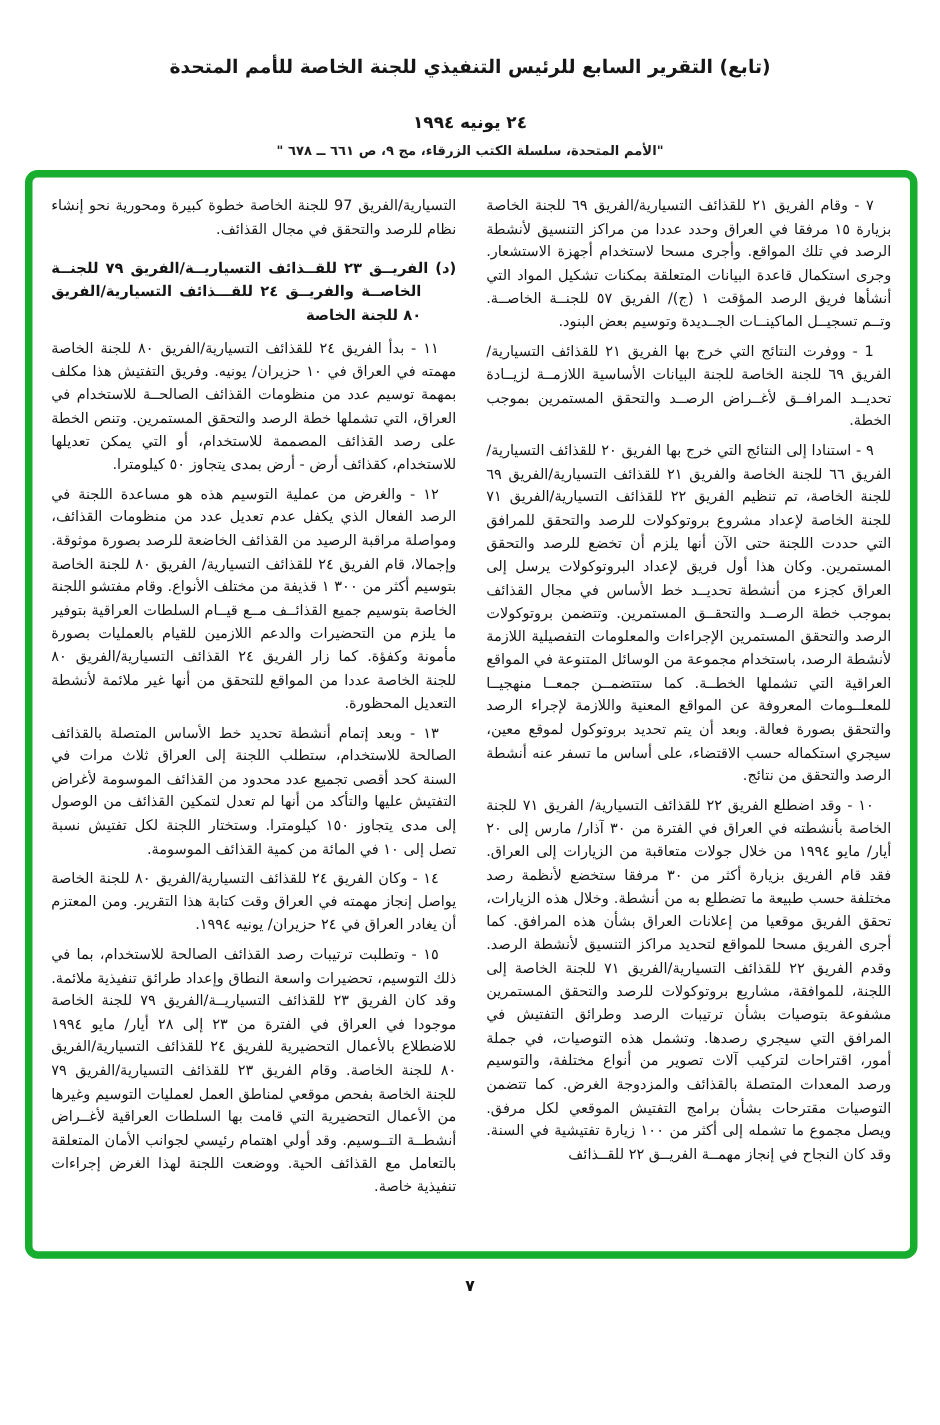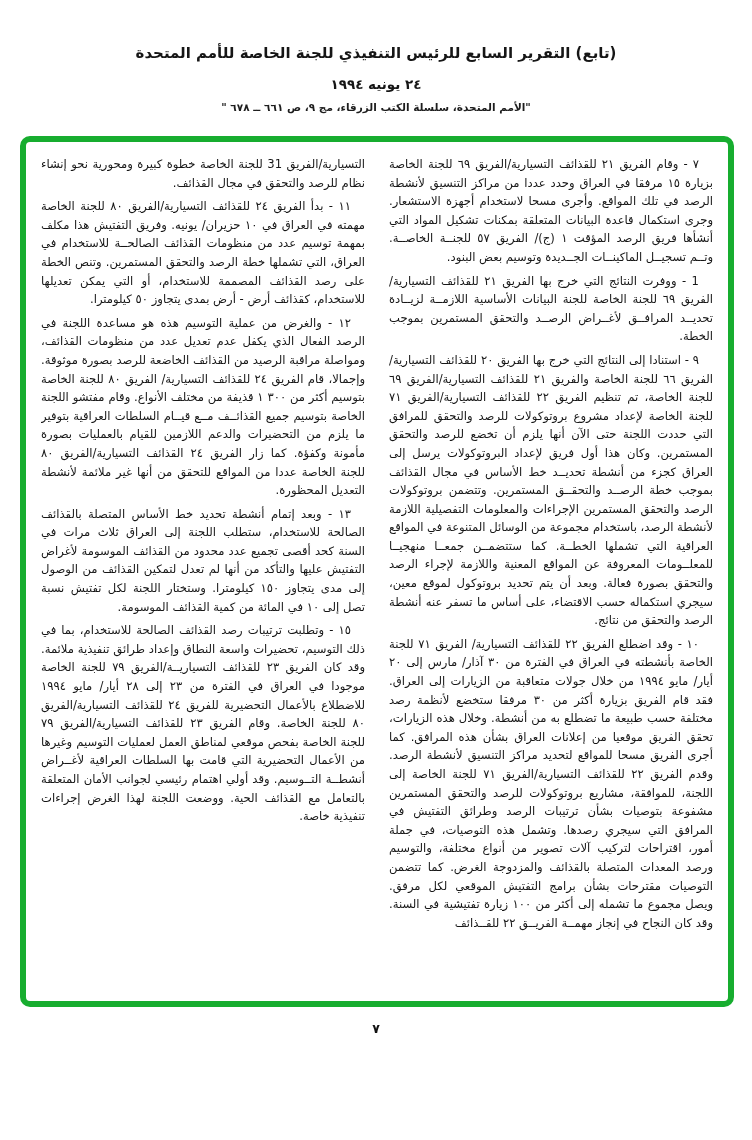--- a/index.html
+++ b/index.html
@@ -25,21 +25,21 @@
     width: 100%;
     text-align: center;
   }
   .doc-title {
     font-size: 15px;
     font-weight: bold;
     line-height: 1.25;
     letter-spacing: 0.2px;
   }
   .doc-date {
-    margin-top: 13px;
+    margin-top: 27px;
     font-size: 13.5px;
     font-weight: bold;
   }
   .doc-source {
     margin-top: 9px;
     font-size: 10.5px;
     font-weight: bold;
     color: #1d1d1d;
   }
   
@@ -112,24 +112,26 @@
     <div class="columns">
 
       <section class="col">
         <p class="para indent">٧ - وقام الفريق ٢١ للقذائف التسيارية/الفريق ٦٩ للجنة الخاصة بزيارة ١٥ مرفقا في العراق وحدد عددا من مراكز التنسيق لأنشطة الرصد في تلك المواقع. وأجرى مسحا لاستخدام أجهزة الاستشعار. وجرى استكمال قاعدة البيانات المتعلقة بمكنات تشكيل المواد التي أنشأها فريق الرصد المؤقت ١ (ج)/ الفريق ٥٧ للجنــة الخاصــة. وتــم تسجيــل الماكينــات الجــديدة وتوسيم بعض البنود.</p>
         <p class="para indent">1 - ووفرت النتائج التي خرج بها الفريق ٢١ للقذائف التسيارية/الفريق ٦٩ للجنة الخاصة للجنة البيانات الأساسية اللازمــة لزيــادة تحديــد المرافــق لأغــراض الرصــد والتحقق المستمرين بموجب الخطة.</p>
         <p class="para indent">٩ - استنادا إلى النتائج التي خرج بها الفريق ٢٠ للقذائف التسيارية/الفريق ٦٦ للجنة الخاصة والفريق ٢١ للقذائف التسيارية/الفريق ٦٩ للجنة الخاصة، تم تنظيم الفريق ٢٢ للقذائف التسيارية/الفريق ٧١ للجنة الخاصة لإعداد مشروع بروتوكولات للرصد والتحقق للمرافق التي حددت اللجنة حتى الآن أنها يلزم أن تخضع للرصد والتحقق المستمرين. وكان هذا أول فريق لإعداد البروتوكولات يرسل إلى العراق كجزء من أنشطة تحديــد خط الأساس في مجال القذائف بموجب خطة الرصــد والتحقــق المستمرين. وتتضمن بروتوكولات الرصد والتحقق المستمرين الإجراءات والمعلومات التفصيلية اللازمة لأنشطة الرصد، باستخدام مجموعة من الوسائل المتنوعة في المواقع العراقية التي تشملها الخطــة. كما ستتضمــن جمعــا منهجيــا للمعلــومات المعروفة عن المواقع المعنية واللازمة لإجراء الرصد والتحقق بصورة فعالة. وبعد أن يتم تحديد بروتوكول لموقع معين، سيجري استكماله حسب الاقتضاء، على أساس ما تسفر عنه أنشطة الرصد والتحقق من نتائج.</p>
         <p class="para indent">١٠ - وقد اضطلع الفريق ٢٢ للقذائف التسيارية/ الفريق ٧١ للجنة الخاصة بأنشطته في العراق في الفترة من ٣٠ آذار/ مارس إلى ٢٠ أيار/ مايو ١٩٩٤ من خلال جولات متعاقبة من الزيارات إلى العراق. فقد قام الفريق بزيارة أكثر من ٣٠ مرفقا ستخضع لأنظمة رصد مختلفة حسب طبيعة ما تضطلع به من أنشطة. وخلال هذه الزيارات، تحقق الفريق موقعيا من إعلانات العراق بشأن هذه المرافق. كما أجرى الفريق مسحا للمواقع لتحديد مراكز التنسيق لأنشطة الرصد. وقدم الفريق ٢٢ للقذائف التسيارية/الفريق ٧١ للجنة الخاصة إلى اللجنة، للموافقة، مشاريع بروتوكولات للرصد والتحقق المستمرين مشفوعة بتوصيات بشأن ترتيبات الرصد وطرائق التفتيش في المرافق التي سيجري رصدها. وتشمل هذه التوصيات، في جملة أمور، اقتراحات لتركيب آلات تصوير من أنواع مختلفة، والتوسيم ورصد المعدات المتصلة بالقذائف والمزدوجة الغرض. كما تتضمن التوصيات مقترحات بشأن برامج التفتيش الموقعي لكل مرفق. ويصل مجموع ما تشمله إلى أكثر من ١٠٠ زيارة تفتيشية في السنة. وقد كان النجاح في إنجاز مهمــة الفريــق ٢٢ للقــذائف</p>
       </section>
 
       <section class="col">
-        <p class="para">التسيارية/الفريق 31 للجنة الخاصة خطوة كبيرة ومحورية نحو إنشاء نظام للرصد والتحقق في مجال القذائف.</p>
+        <p class="para">التسيارية/الفريق 97 للجنة الخاصة خطوة كبيرة ومحورية نحو إنشاء نظام للرصد والتحقق في مجال القذائف.</p>
+        <h3 class="section-heading">(د) الفريــق ٢٣ للقــذائف التسياريــة/الفريق ٧٩ للجنــة الخاصــة والفريــق ٢٤ للقـــذائف التسيارية/الفريق ٨٠ للجنة الخاصة</h3>
         <p class="para indent">١١ - بدأ الفريق ٢٤ للقذائف التسيارية/الفريق ٨٠ للجنة الخاصة مهمته في العراق في ١٠ حزيران/ يونيه. وفريق التفتيش هذا مكلف بمهمة توسيم عدد من منظومات القذائف الصالحــة للاستخدام في العراق، التي تشملها خطة الرصد والتحقق المستمرين. وتنص الخطة على رصد القذائف المصممة للاستخدام، أو التي يمكن تعديلها للاستخدام، كقذائف أرض - أرض بمدى يتجاوز ٥٠ كيلومترا.</p>
         <p class="para indent">١٢ - والغرض من عملية التوسيم هذه هو مساعدة اللجنة في الرصد الفعال الذي يكفل عدم تعديل عدد من منظومات القذائف، ومواصلة مراقبة الرصيد من القذائف الخاضعة للرصد بصورة موثوقة. وإجمالا، قام الفريق ٢٤ للقذائف التسيارية/ الفريق ٨٠ للجنة الخاصة بتوسيم أكثر من ٣٠٠ ١ قذيفة من مختلف الأنواع. وقام مفتشو اللجنة الخاصة بتوسيم جميع القذائــف مــع قيــام السلطات العراقية بتوفير ما يلزم من التحضيرات والدعم اللازمين للقيام بالعمليات بصورة مأمونة وكفؤة. كما زار الفريق ٢٤ القذائف التسيارية/الفريق ٨٠ للجنة الخاصة عددا من المواقع للتحقق من أنها غير ملائمة لأنشطة التعديل المحظورة.</p>
         <p class="para indent">١٣ - وبعد إتمام أنشطة تحديد خط الأساس المتصلة بالقذائف الصالحة للاستخدام، ستطلب اللجنة إلى العراق ثلاث مرات في السنة كحد أقصى تجميع عدد محدود من القذائف الموسومة لأغراض التفتيش عليها والتأكد من أنها لم تعدل لتمكين القذائف من الوصول إلى مدى يتجاوز ١٥٠ كيلومترا. وستختار اللجنة لكل تفتيش نسبة تصل إلى ١٠ في المائة من كمية القذائف الموسومة.</p>
+        <p class="para indent">١٤ - وكان الفريق ٢٤ للقذائف التسيارية/الفريق ٨٠ للجنة الخاصة يواصل إنجاز مهمته في العراق وقت كتابة هذا التقرير. ومن المعتزم أن يغادر العراق في ٢٤ حزيران/ يونيه ١٩٩٤.</p>
         <p class="para indent">١٥ - وتطلبت ترتيبات رصد القذائف الصالحة للاستخدام، بما في ذلك التوسيم، تحضيرات واسعة النطاق وإعداد طرائق تنفيذية ملائمة. وقد كان الفريق ٢٣ للقذائف التسياريــة/الفريق ٧٩ للجنة الخاصة موجودا في العراق في الفترة من ٢٣ إلى ٢٨ أيار/ مايو ١٩٩٤ للاضطلاع بالأعمال التحضيرية للفريق ٢٤ للقذائف التسيارية/الفريق ٨٠ للجنة الخاصة. وقام الفريق ٢٣ للقذائف التسيارية/الفريق ٧٩ للجنة الخاصة بفحص موقعي لمناطق العمل لعمليات التوسيم وغيرها من الأعمال التحضيرية التي قامت بها السلطات العراقية لأغــراض أنشطــة التــوسيم. وقد أولي اهتمام رئيسي لجوانب الأمان المتعلقة بالتعامل مع القذائف الحية. ووضعت اللجنة لهذا الغرض إجراءات تنفيذية خاصة.</p>
       </section>
 
     </div>
   </div>
 
   <div class="page-number">٧</div>
 
 </div>
 

